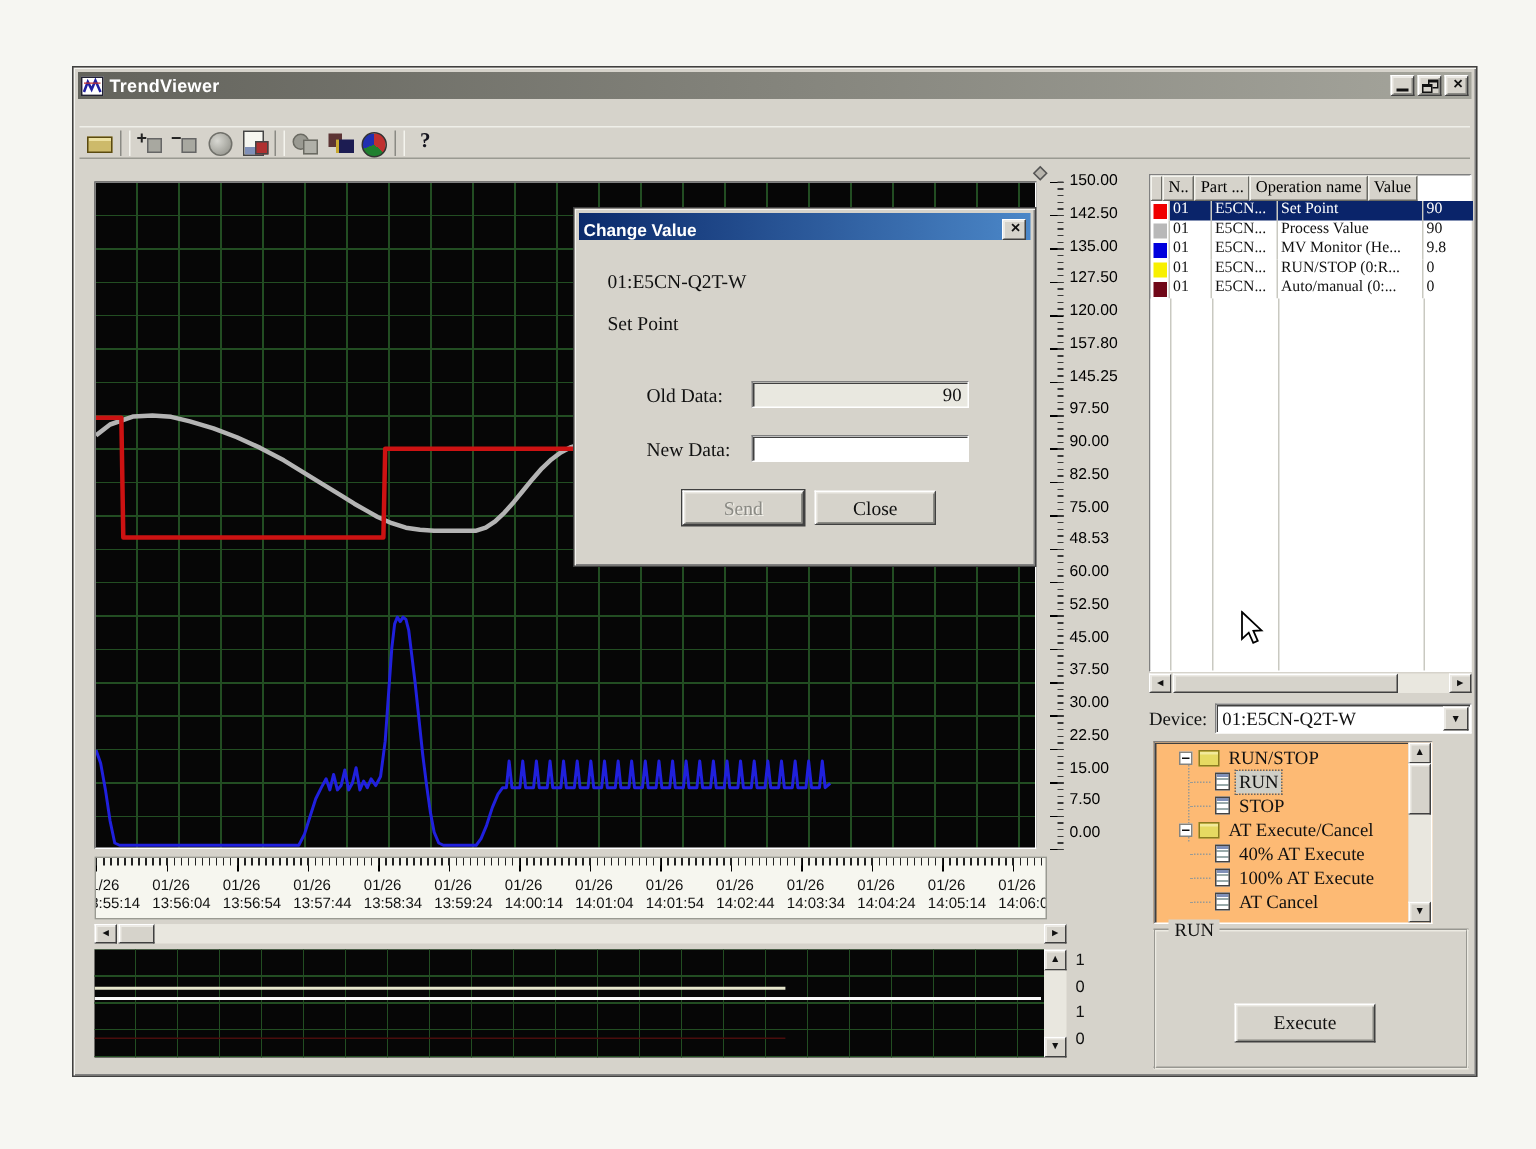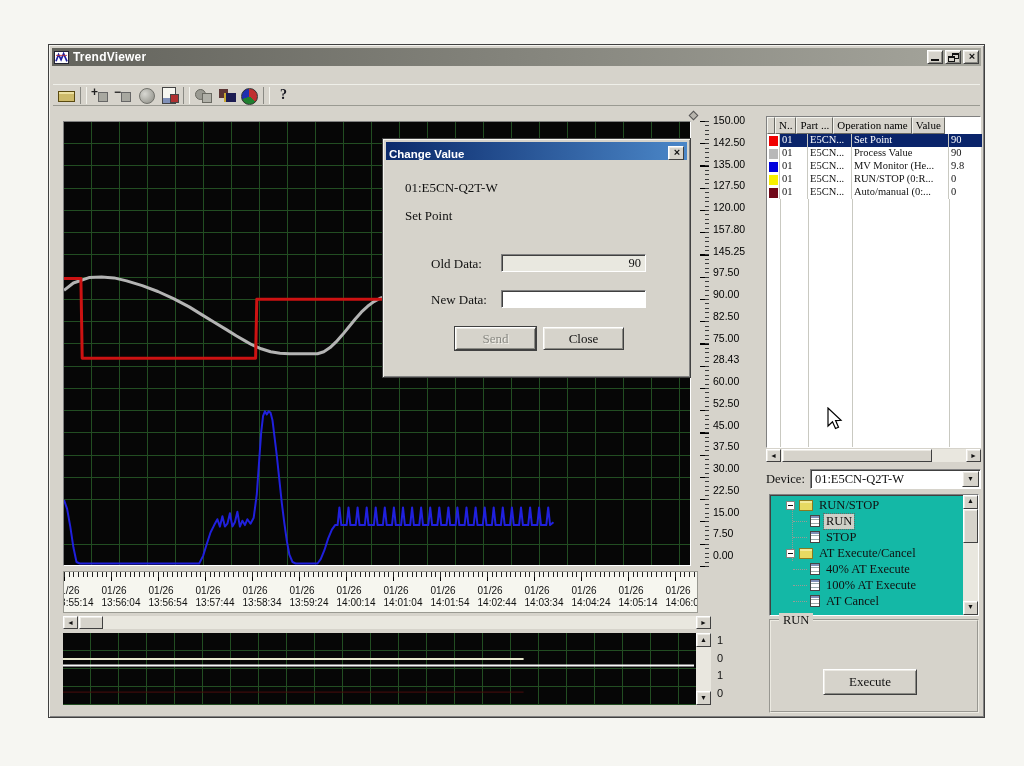--- a/index.html
+++ b/index.html
@@ -100,21 +100,21 @@
     background-image:linear-gradient(#c9c9c1,#c9c9c1),linear-gradient(#c9c9c1,#c9c9c1),linear-gradient(#c9c9c1,#c9c9c1),linear-gradient(#c9c9c1,#c9c9c1);
     background-size:1px 100%,1px 100%,1px 100%,1px 100%;background-position:13px 0,41px 0,85px 0,182px 0;background-repeat:no-repeat}
   .hscroll-table{left:717px;top:404px;width:215px;height:13px}
   .device-row{position:absolute;left:717px;top:424px;width:215px;height:20px;display:flex;align-items:center;
     font-family:"Liberation Serif",serif;font-size:12.5px;color:#111}
   .combo{margin-left:5px;flex:1;height:20px;background:#fff;border:1px solid;border-color:#808080 #fff #fff #808080;
     box-shadow:inset 1px 1px 0 #404040;display:flex;align-items:center}
   .combo-text{flex:1;padding:0 4px;font-size:12.5px;white-space:nowrap;overflow:hidden}
   .combo-btn{width:17px;height:16px;margin-right:1px;background:#d6d3cb;border:1px solid;border-color:#fff #404040 #404040 #fff;
     box-shadow:inset 1px 1px 0 #eceae4;font-size:7px;text-align:center;line-height:14px;color:#111;flex:0 0 auto}
-  .tree{position:absolute;left:720px;top:449px;width:210px;height:122px;background:#14b8a6;
+  .tree{position:absolute;left:720px;top:449px;width:186px;height:122px;background:#fdba74;
     border:1px solid;border-color:#808080 #fff #fff #808080;box-shadow:inset 1px 1px 0 #404040;
     font-family:"Liberation Serif",serif;overflow:hidden}
   .tree-rows{position:absolute;left:0;top:2px;right:16px;bottom:0}
   .tree-rows::before{content:"";position:absolute;left:22px;top:6px;height:58px;border-left:1px dotted #9a9a94}
   .tree-row{height:16px;display:flex;align-items:center;font-size:12.5px;color:#111;position:relative;white-space:nowrap}
   .tree-row.lvl0{padding-left:16px}
   .tree-row.lvl1{padding-left:40px}
   .tree-row.lvl1::before{content:"";position:absolute;left:23px;top:8px;width:14px;border-top:1px dotted #9a9a94}
   .expander{width:9px;height:9px;background:#fff;border:1px solid #848480;margin-right:4px;position:relative;flex:0 0 auto}
   .expander::before{content:"";position:absolute;left:1px;top:3px;width:5px;height:1px;background:#111}
@@ -210,21 +210,21 @@
       <div class="ylab" data-name="y-axis-tick-label" style="--i: 1;">142.50</div>
       <div class="ylab" data-name="y-axis-tick-label" style="--i: 2;">135.00</div>
       <div class="ylab" data-name="y-axis-tick-label" style="--i: 3;">127.50</div>
       <div class="ylab" data-name="y-axis-tick-label" style="--i: 4;">120.00</div>
       <div class="ylab" data-name="y-axis-tick-label" style="--i: 5;">157.80</div>
       <div class="ylab" data-name="y-axis-tick-label" style="--i: 6;">145.25</div>
       <div class="ylab" data-name="y-axis-tick-label" style="--i: 7;">97.50</div>
       <div class="ylab" data-name="y-axis-tick-label" style="--i: 8;">90.00</div>
       <div class="ylab" data-name="y-axis-tick-label" style="--i: 9;">82.50</div>
       <div class="ylab" data-name="y-axis-tick-label" style="--i: 10;">75.00</div>
-      <div class="ylab" data-name="y-axis-tick-label" style="--i: 11;">28.43</div>
+      <div class="ylab" data-name="y-axis-tick-label" style="--i: 11;">48.53</div>
       <div class="ylab" data-name="y-axis-tick-label" style="--i: 12;">60.00</div>
       <div class="ylab" data-name="y-axis-tick-label" style="--i: 13;">52.50</div>
       <div class="ylab" data-name="y-axis-tick-label" style="--i: 14;">45.00</div>
       <div class="ylab" data-name="y-axis-tick-label" style="--i: 15;">37.50</div>
       <div class="ylab" data-name="y-axis-tick-label" style="--i: 16;">30.00</div>
       <div class="ylab" data-name="y-axis-tick-label" style="--i: 17;">22.50</div>
       <div class="ylab" data-name="y-axis-tick-label" style="--i: 18;">15.00</div>
       <div class="ylab" data-name="y-axis-tick-label" style="--i: 19;">7.50</div>
       <div class="ylab" data-name="y-axis-tick-label" style="--i: 20;">0.00</div>
     </div>

